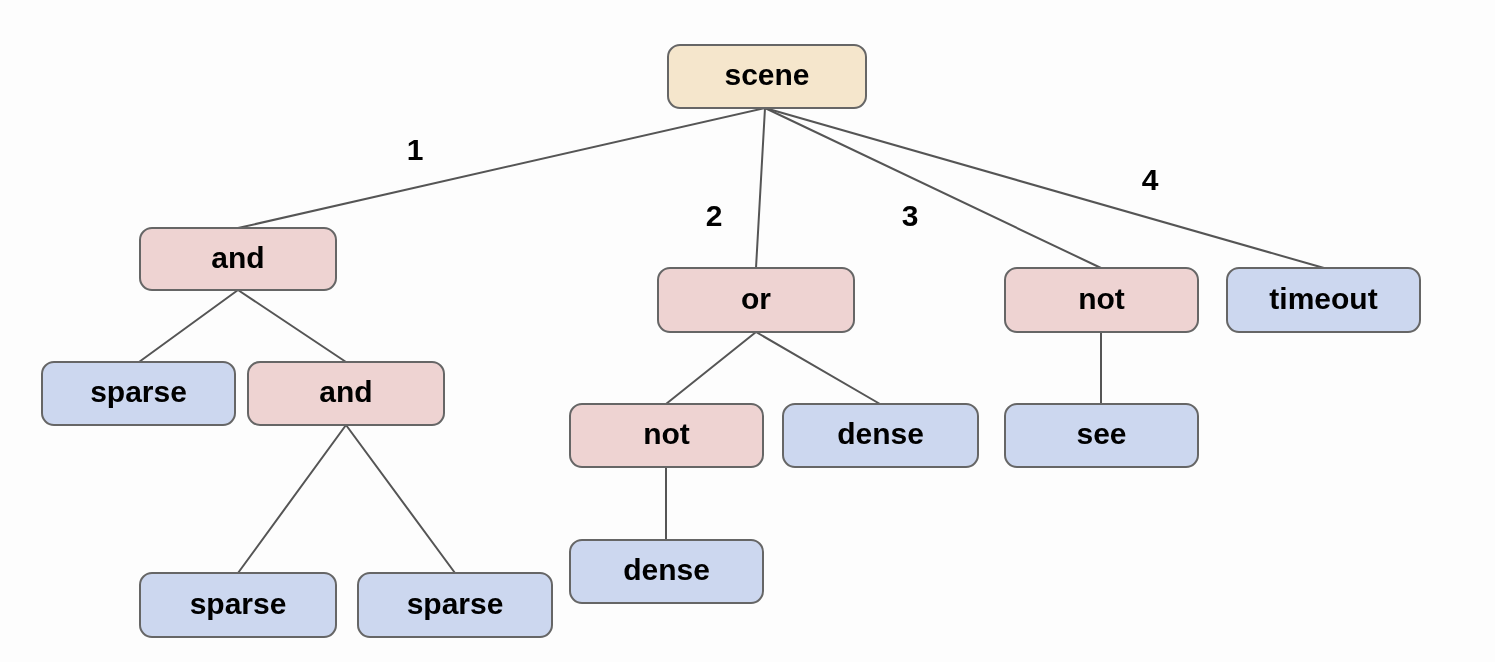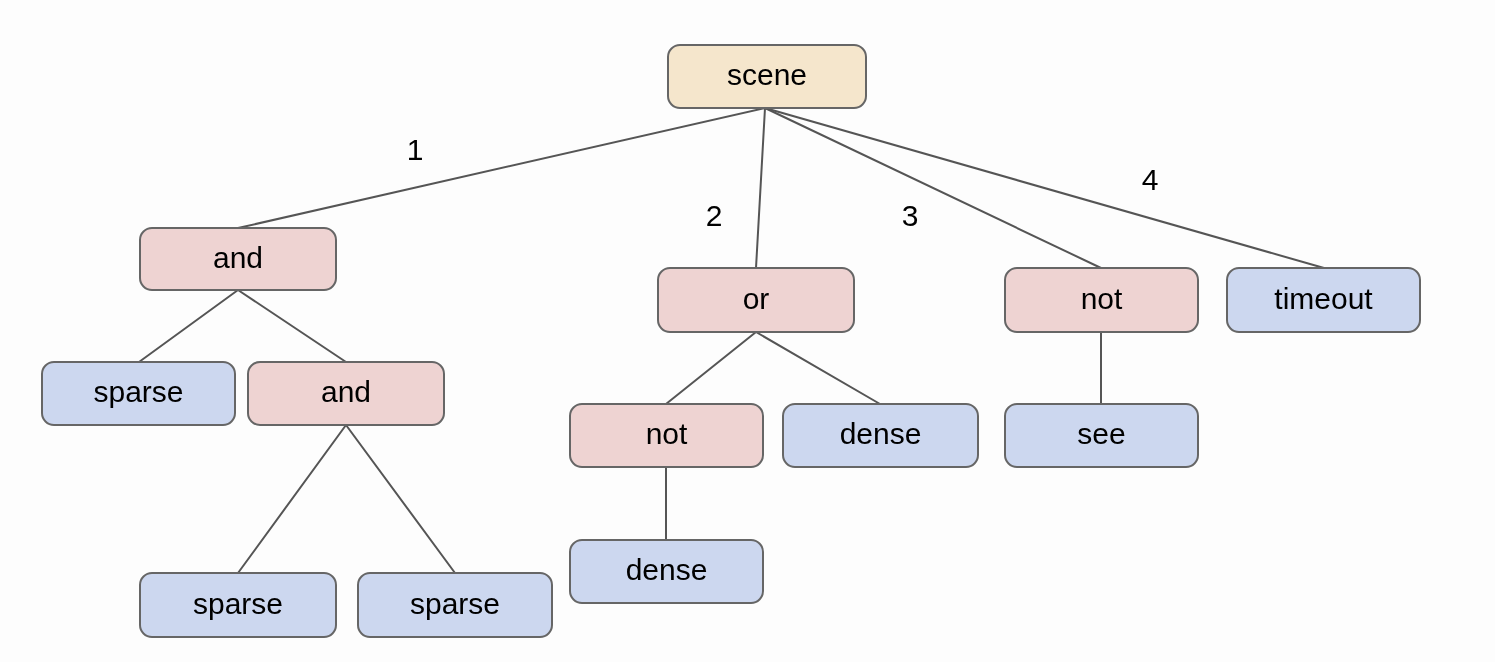--- a/index.html
+++ b/index.html
@@ -11,20 +11,21 @@
     width: 1495px;
     height: 662px;
     font-family: "Liberation Sans", sans-serif;
     overflow: hidden;
   }
   #diagram-root {
     position: relative;
     width: 1495px;
     height: 662px;
     background: #fdfdfd;
+    font-weight: bold;
   }
   svg#tree-svg {
     display: block;
     width: 1495px;
     height: 662px;
   }
   .edge-line {
     stroke: #555555;
     stroke-width: 2;
     fill: none;

